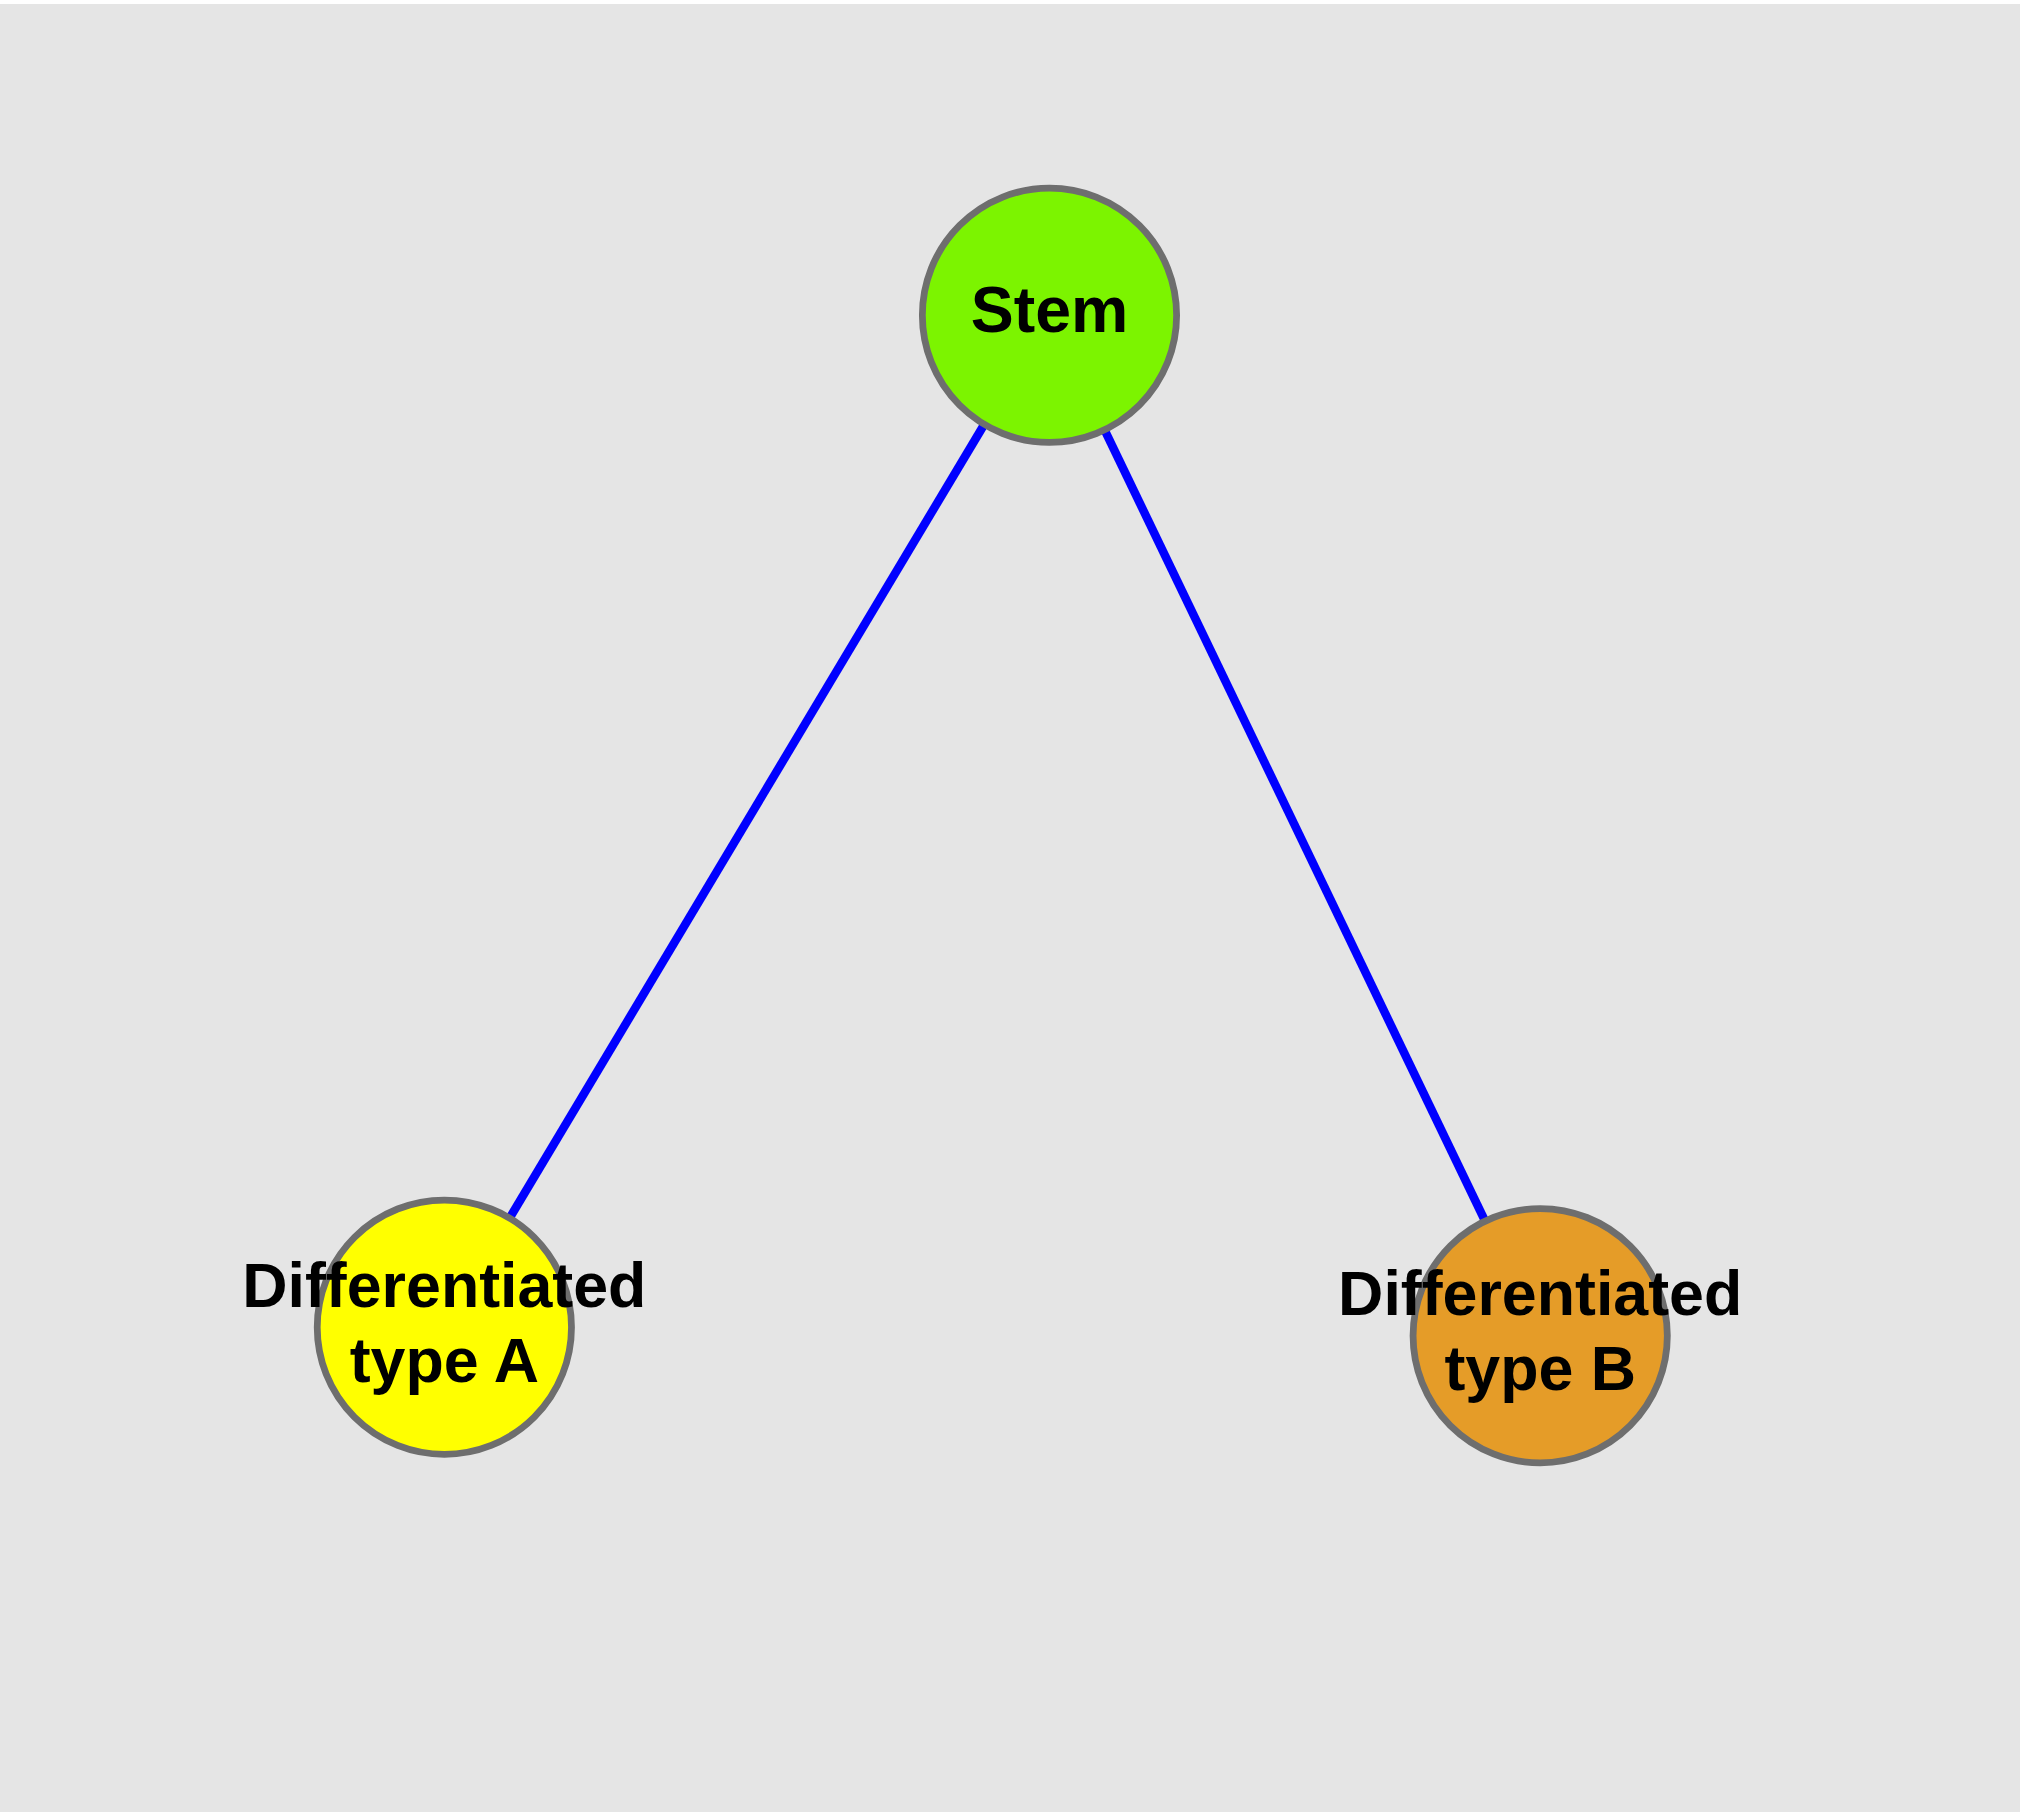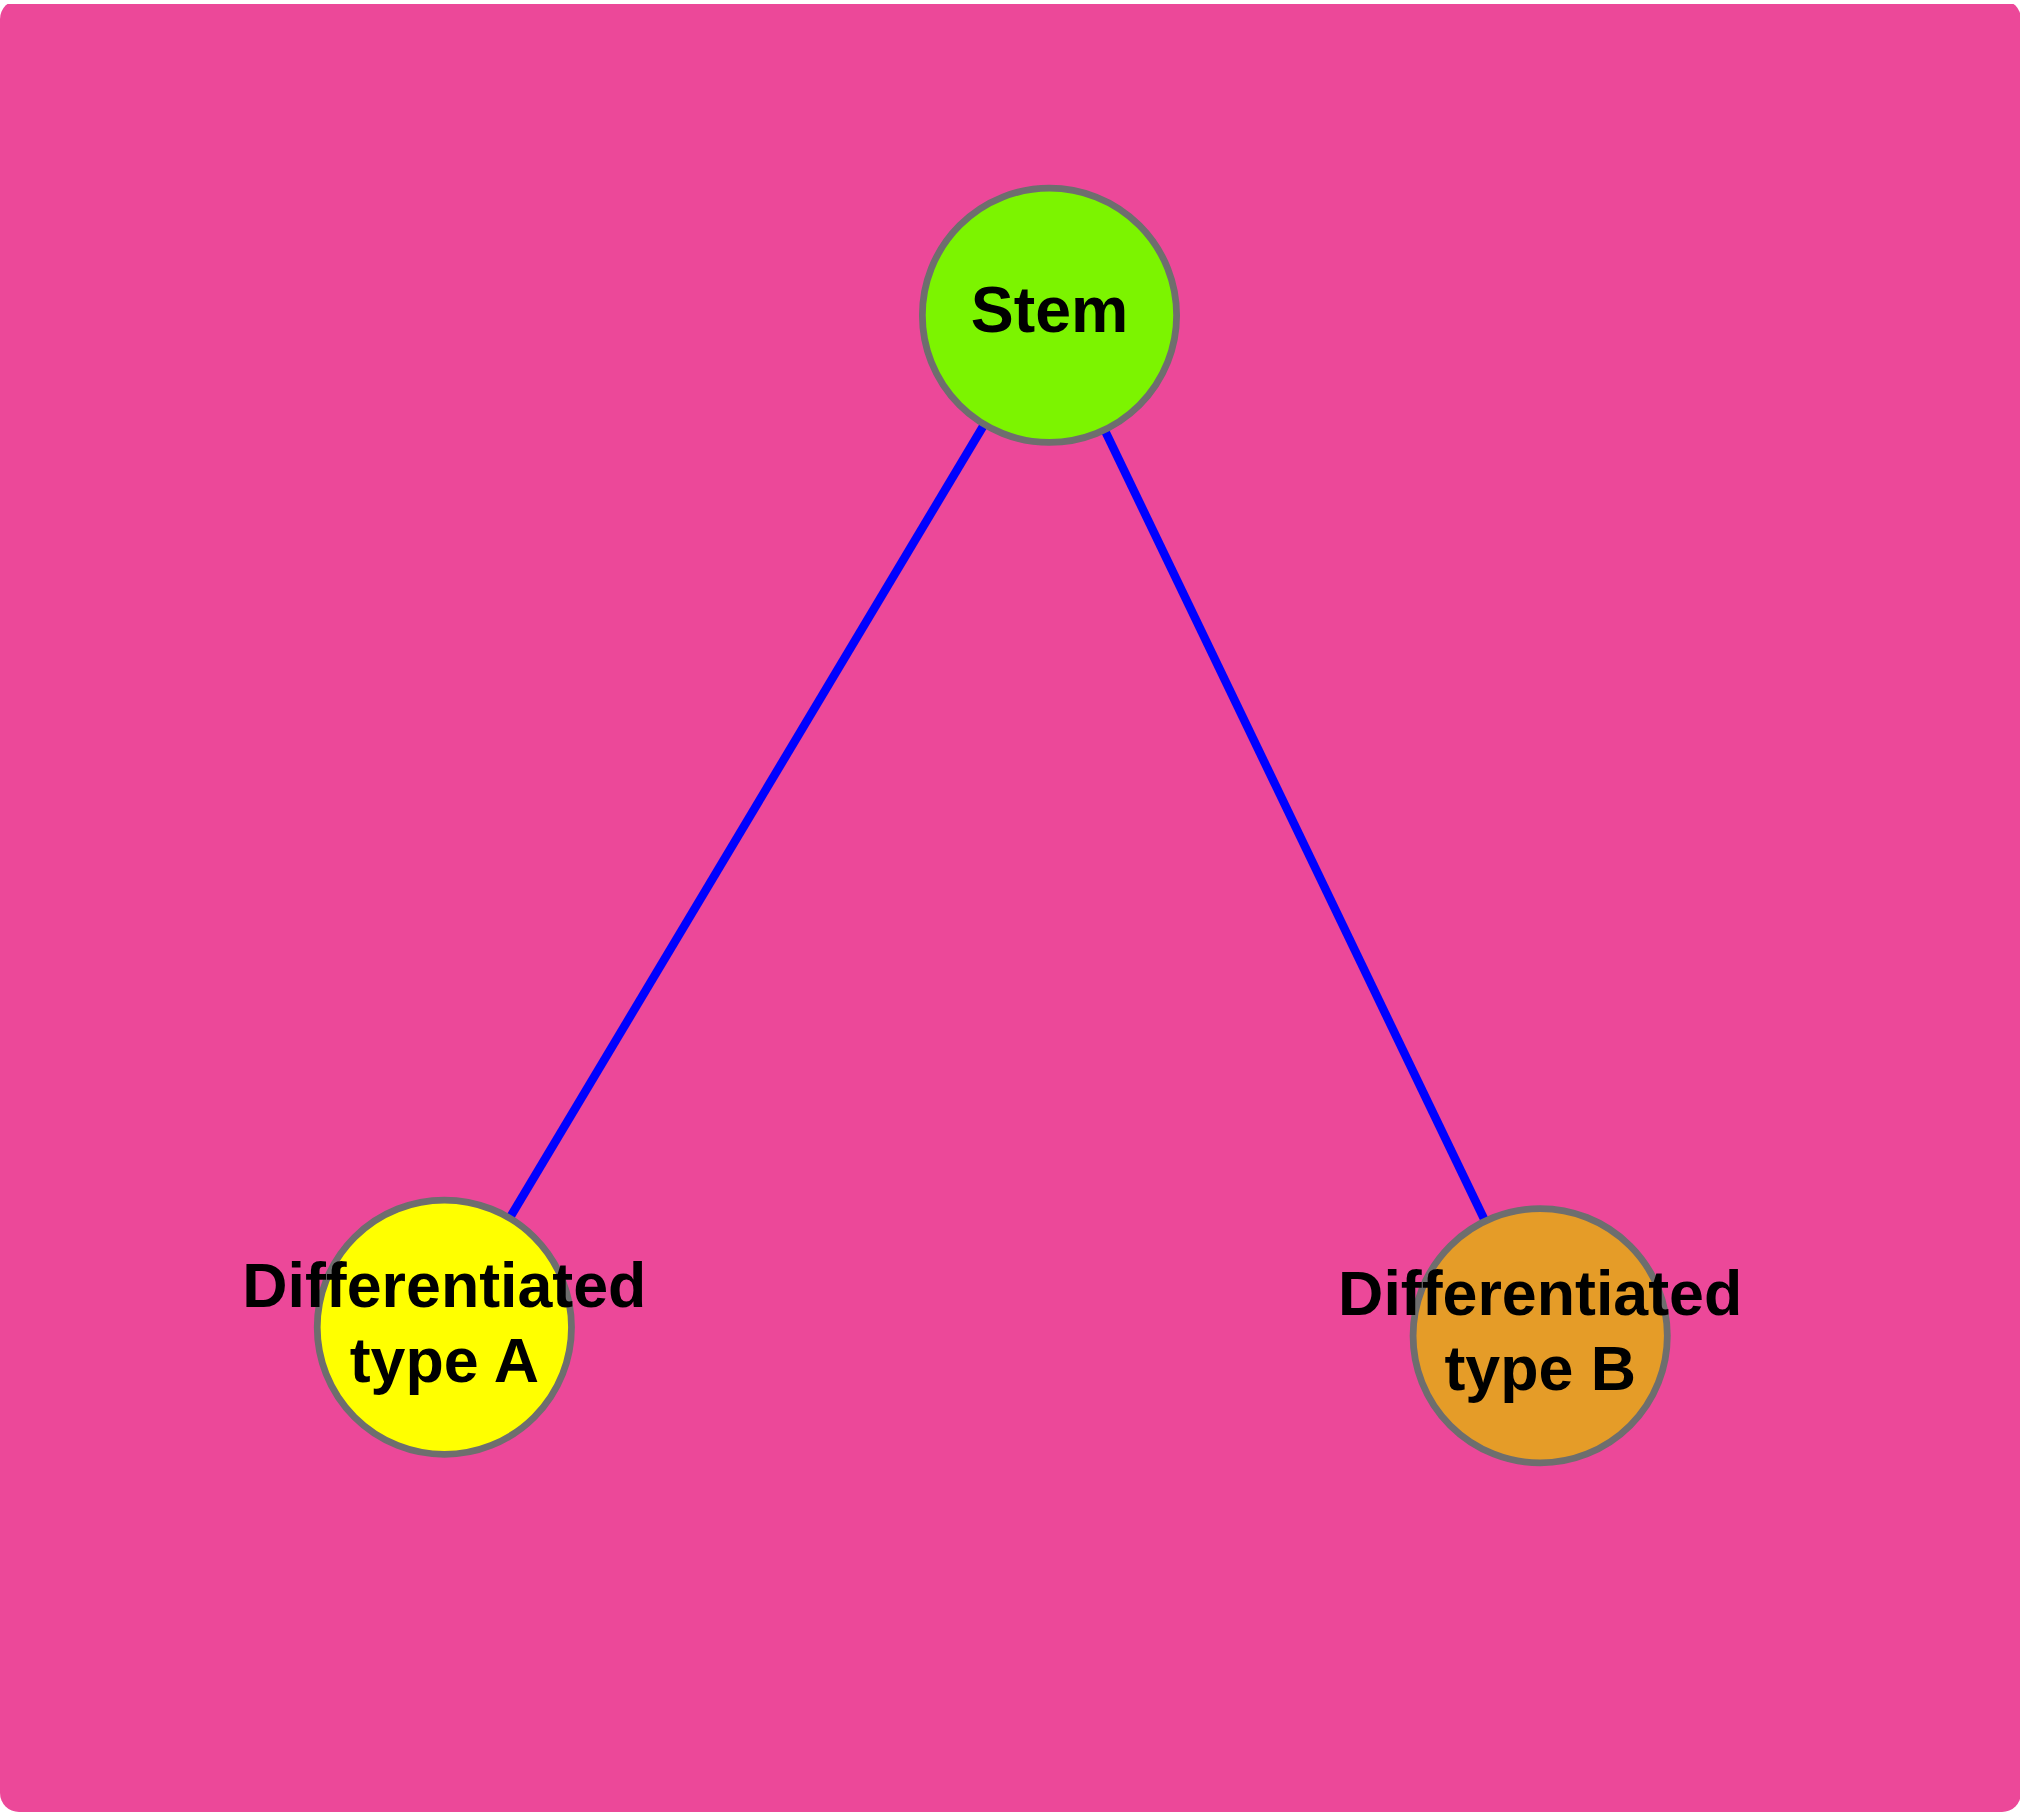--- a/index.html
+++ b/index.html
@@ -44,21 +44,21 @@
     left: 0;
     top: 0;
     width: 2021px;
     height: 4.2px;
     background: #ffffff;
   }
 </style>
 </head>
 <body>
 
-<div id="canvas" style="background: #ec4899; border-radius: 19px;">
+<div id="canvas" style="background: #e5e5e5;">
 
   <div class="top-strip"></div>
 
   <svg id="graph-svg" viewBox="0 0 2384 2138">
 
     <g>
       <line id="edge-0" x1="1163.0688998696153" y1="497.3049489575342" x2="598.9311001303847" y2="1440.6950510424658" stroke="#0000ff" stroke-width="10" stroke-linecap="butt"></line>
       <line id="edge-1" x1="1301.2746433754605" y1="503.5762877790231" x2="1753.7253566245395" y2="1444.423712220977" stroke="#0000ff" stroke-width="10" stroke-linecap="butt"></line>
     </g>
 

